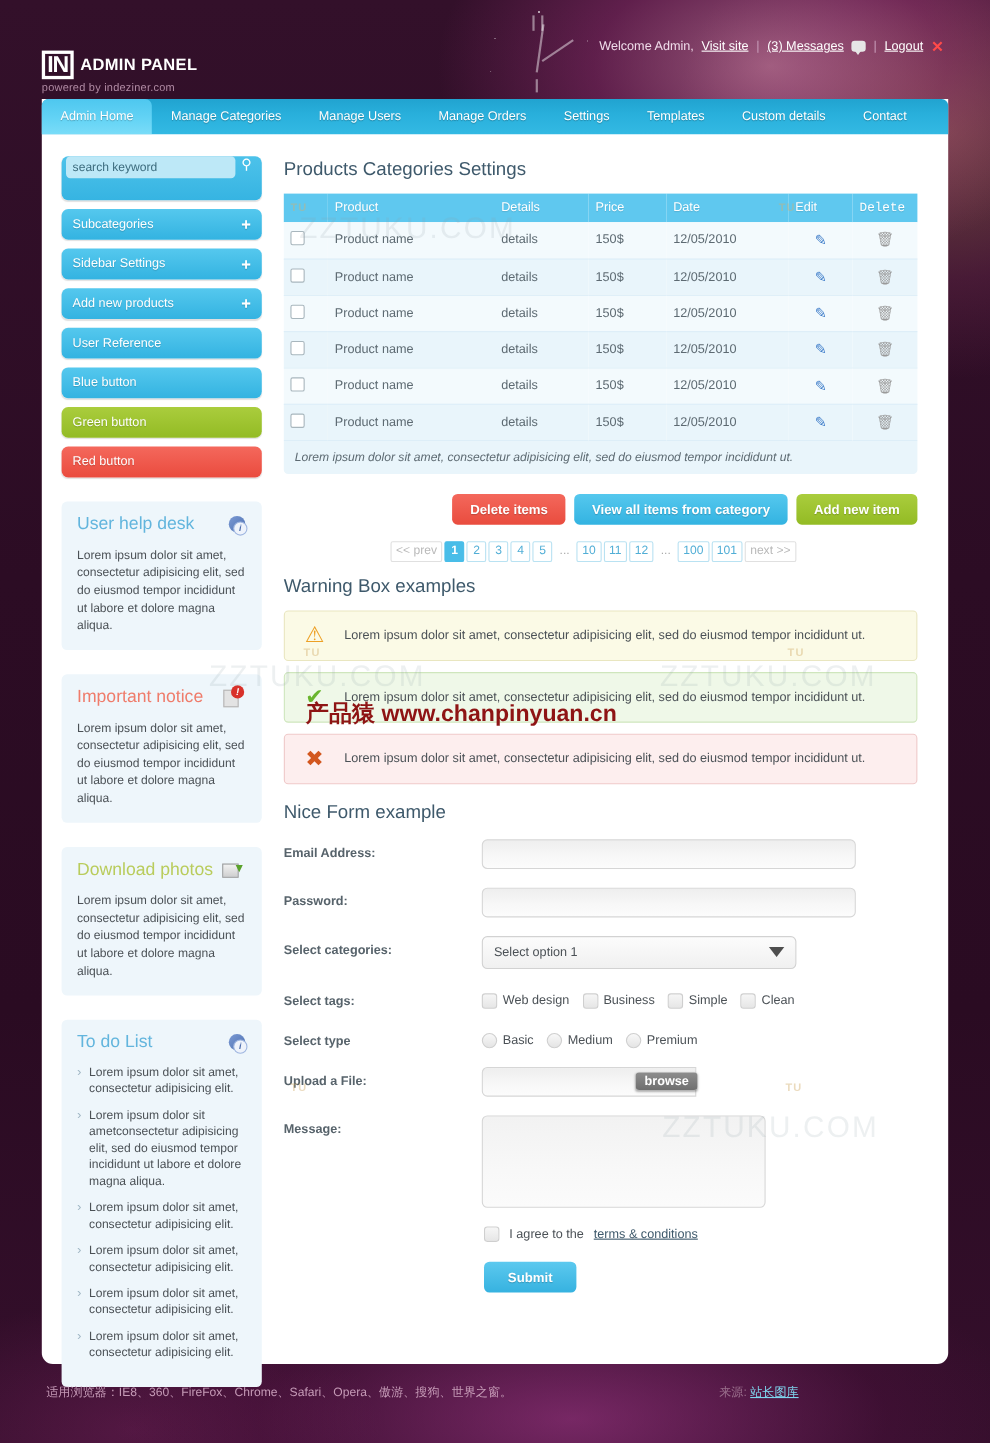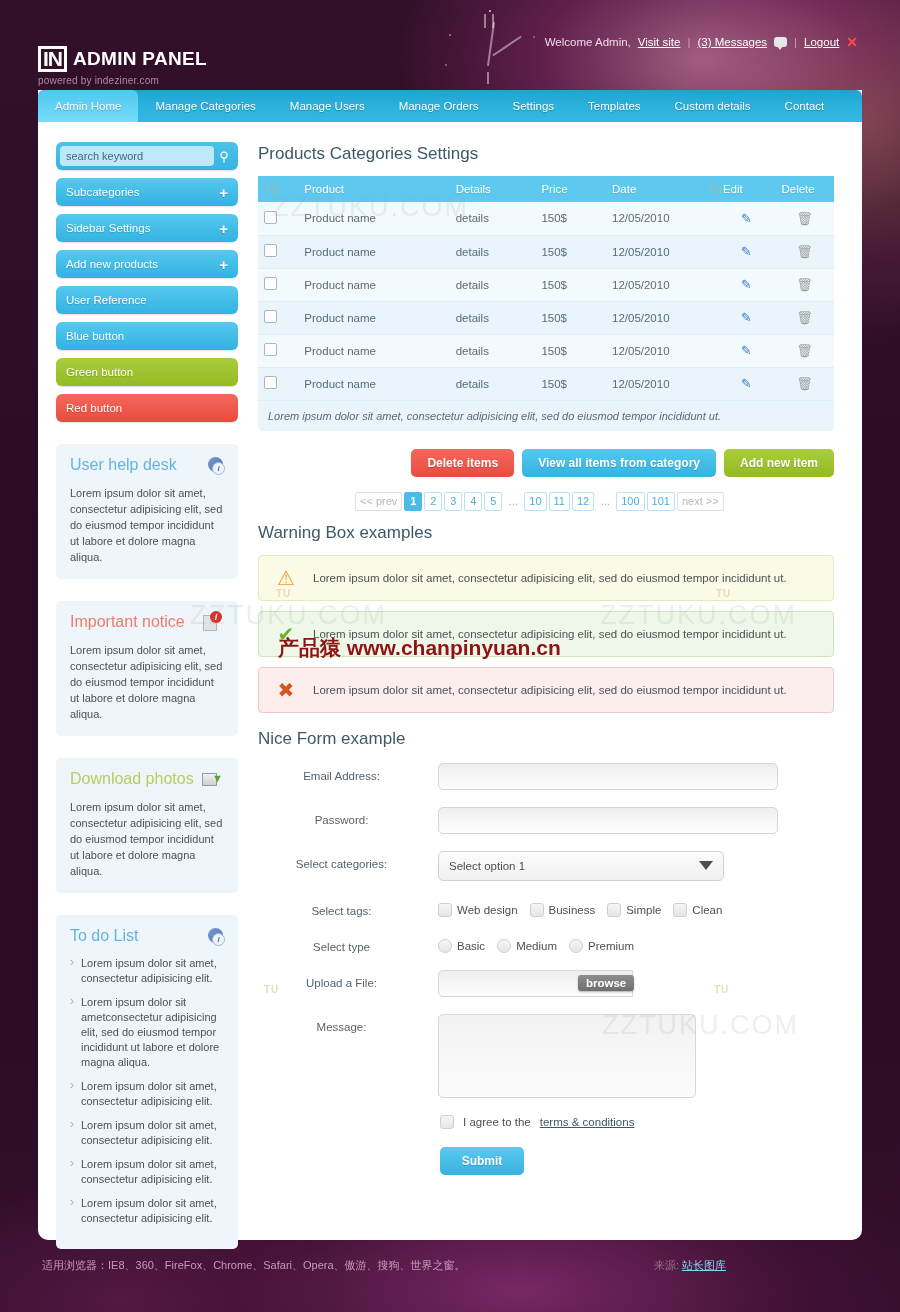--- a/index.html
+++ b/index.html
@@ -35,21 +35,21 @@
 
   
   #header { position:absolute; left:0; top:0; width:900px; height:90px; }
   #logo { position:absolute; left:38px; top:46px; color:#fff; }
   .logo-row { display:flex; align-items:center; gap:6px; }
   .logo-mark {
     font-family:"Liberation Sans", sans-serif; font-weight:bold; font-size:21px;
     letter-spacing:-1px; color:#fff; border:3px solid #fff; line-height:20px;
     padding:0 2px; height:26px; display:inline-block;
   }
-  .logo-text { font-size:19px; font-weight:bold; letter-spacing:.3px; color:#fff; }
+  .logo-text { font-size:15px; font-weight:bold; letter-spacing:.3px; color:#fff; }
   .logo-sub { font-size:10px; color:#b08aa3; margin-top:3px; letter-spacing:.2px; }
 
   #userbar {
     position:absolute; right:42px; top:35px; font-size:11.5px; color:#f0dcea;
     display:flex; align-items:center; gap:7px; white-space:nowrap;
   }
   #userbar a { color:#fff; text-decoration:underline; }
   #userbar .sep { color:#c79cb9; }
   .msg-bubble{
     display:inline-block; width:13px; height:10px; background:#e6e6e6; border-radius:3px;
@@ -80,23 +80,23 @@
   }
   .nav-item.active {
     background:linear-gradient(180deg,#4ec7ef 0%, #63d3f5 55%, #79dcf8 100%);
     border-radius:6px 6px 0 0;
   }
   #content-wrap { display:flex; }
 
   
   #sidebar { width:220px; padding:20px 0 0 18px; }
   .side-search {
-    position:relative; width:182px; height:28px;
+    position:relative; width:182px; height:40px;
     background:linear-gradient(180deg,#4dc2ea,#36b4e2);
-    border-radius:6px; display:flex; align-items:center; padding:0 4px;
+    border-radius:6px; display:flex; padding:0 4px;
     box-shadow:0 1px 1px rgba(0,0,0,.12);
   }
   .side-search input {
     flex:1; height:20px; border:none; outline:none; border-radius:4px;
     background:#bde8f7; font-size:11px; color:#3c6b7d; padding:0 6px;
     font-family:"Liberation Sans", sans-serif;
   }
   .search-ico { width:22px; text-align:center; color:#fff; font-size:13px; }
 
   .side-btn {
@@ -167,21 +167,21 @@
     height:33px; padding:0 6px; color:#5d6a72; border-bottom:1px solid #ddeef8;
   }
   table.grid tbody tr:nth-child(odd) { background:#f3fafd; }
   table.grid tbody tr:nth-child(even){ background:#e9f5fb; }
   .col-chk { width:40px; }
   .col-prod{ width:150px; }
   .col-det { width:85px; }
   .col-pri { width:70px; }
   .col-dat { width:110px; }
   .col-edt { width:58px; text-align:center; }
-  .col-del { width:58px; text-align:center; }
+  .col-del { width:58px; text-align:center;font-family:Liberation Mono, monospace; }
   th.col-edt, th.col-del { text-align:center; }
   .chk {
     width:13px;height:13px;border:1px solid #a8b6bd;background:#fff;border-radius:2px;
     display:inline-block; cursor:pointer;
   }
   .edit-ico { color:#3d7cc9; font-size:13px; cursor:pointer; }
   .trash-ico { color:#9a9a9a; font-size:13px; cursor:pointer; }
   .grid-foot {
     width:576px; background:#e9f5fb; font-size:11px; font-style:italic;
     color:#5d6a72; padding:9px 10px; border-radius:0 0 4px 4px;
@@ -217,22 +217,22 @@
   .msgbox.err  { background:#fdeeee; border:1px solid #efc9c9; }
   .mi { width:26px; flex:none; text-align:center; font-size:20px; line-height:1; }
   .mi.warn { color:#eda026; }
   .mi.ok   { color:#6ab52e; }
   .mi.err  { color:#d3571e; }
 
   
   .frm { width:576px; margin-top:14px; }
   .frow { display:flex; align-items:flex-start; margin-bottom:17px; }
   .flab {
-    width:180px; text-align:center; padding-right:13px; font-size:11.5px;
-    color:#57636b; font-weight:normal; padding-top:7px;
+    width:180px; text-align:left; padding-right:13px; font-size:11.5px;
+    color:#57636b; font-weight:bold; padding-top:7px;
   }
   .fin {
     height:27px; border:1px solid #d6d6d6; border-radius:5px;
     background:linear-gradient(180deg,#eeeeee 0%,#f7f7f7 55%,#fcfcfc 100%);
     outline:none; font-size:11.5px; padding:0 8px;
     font-family:"Liberation Sans", sans-serif; color:#4b5156;
   }
   .fin.wide { width:340px; }
   .fsel {
     width:286px; height:30px; border:1px solid #d2d2d2; border-radius:5px;

